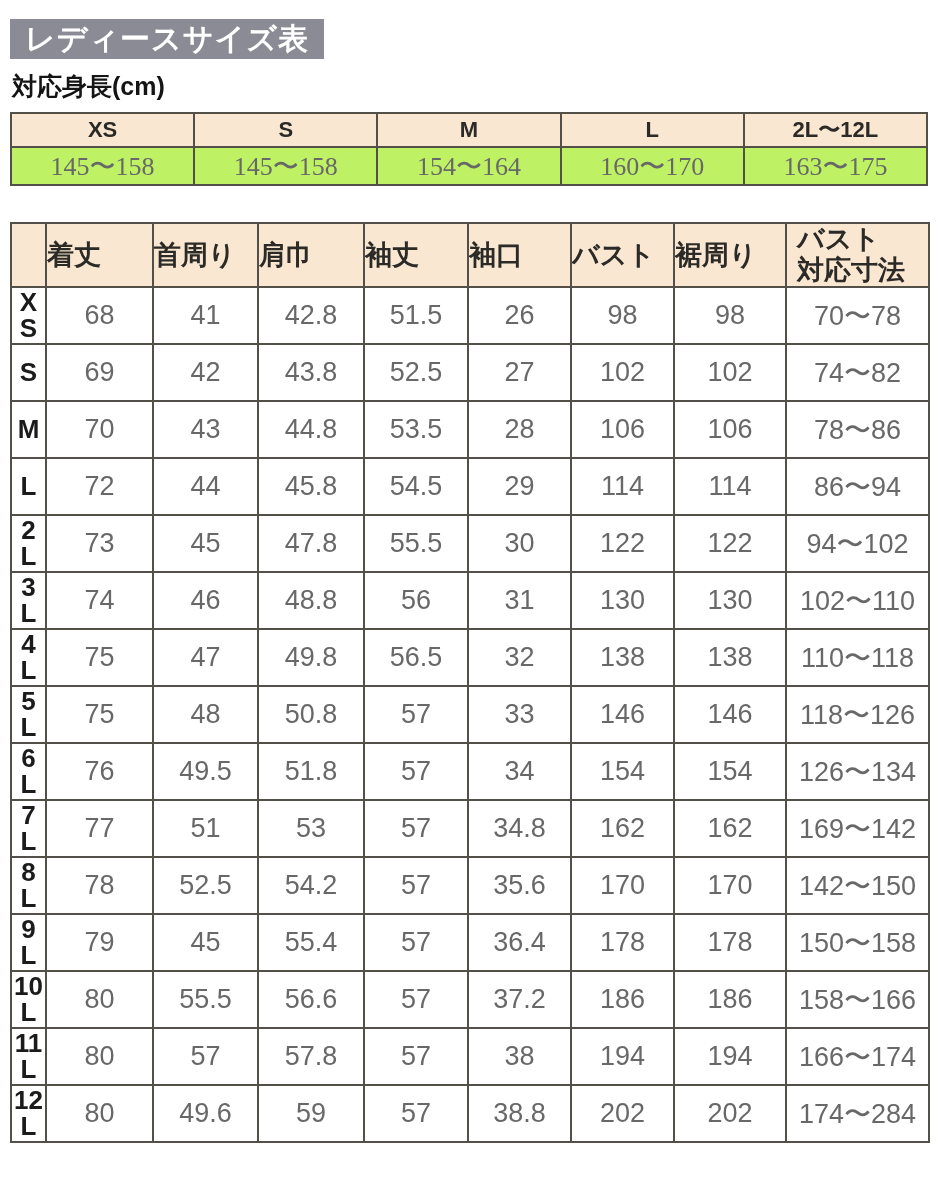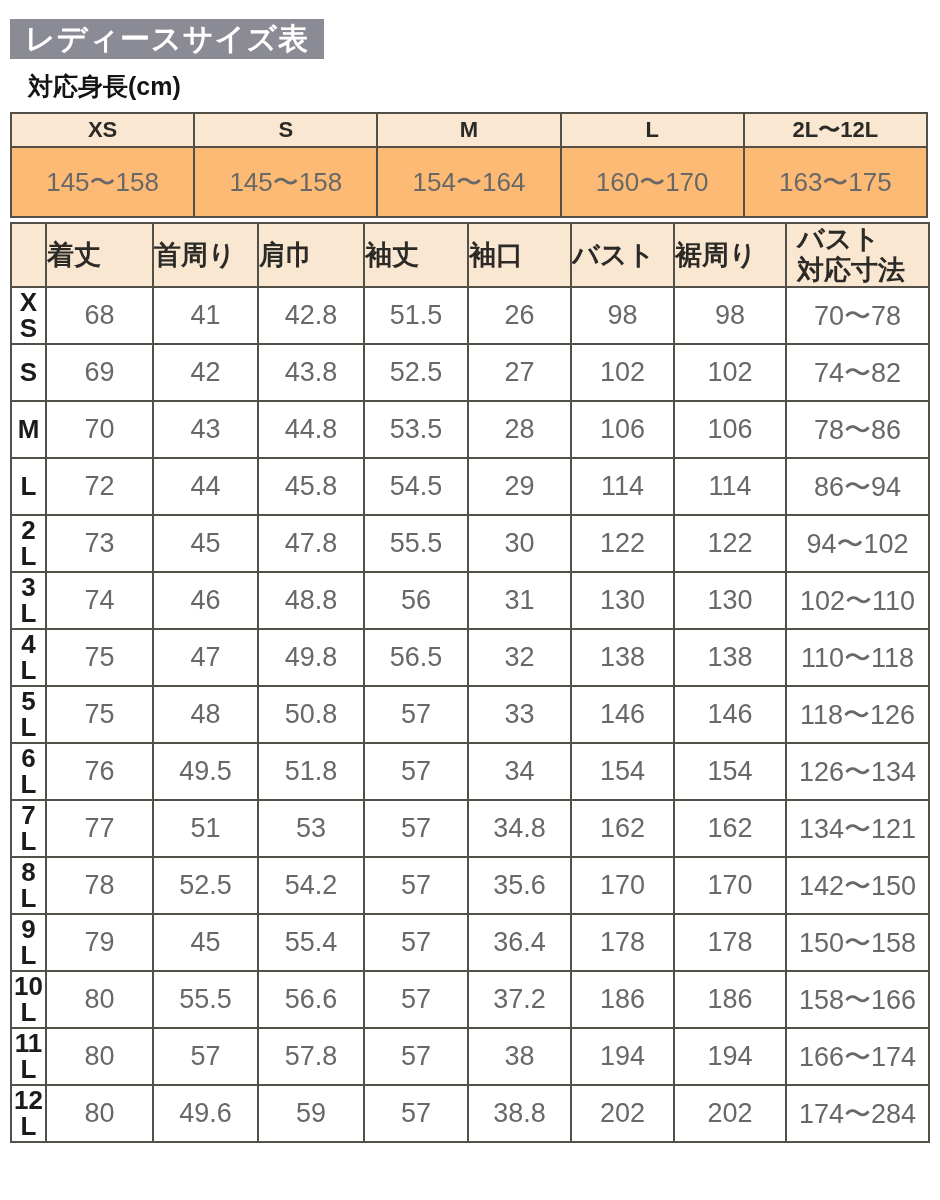--- a/index.html
+++ b/index.html
@@ -13,39 +13,39 @@
   .title-bar {
     position: absolute; left: 10px; top: 19px;
     height: 40px; padding: 0 15px;
     background: #8b8b95; color: #ffffff;
     font-size: 30px; font-weight: 700; letter-spacing: 1px;
     display: flex; align-items: center;
   }
 
   .height-label {
     position: absolute; left: 12px; top: 70px;
-    font-size: 25px; font-weight: 700; color: #141414; margin-left: 16px;
+    font-size: 25px; font-weight: 700; color: #141414;
   }
 
   table { border-collapse: collapse; table-layout: fixed; }
   th, td { border: 2px solid #53504a; overflow: hidden; }
 
   
   .height-table {
     position: absolute; left: 10px; top: 112px; width: 918px;
   }
   .height-table th {
     background: #f9e7d2; color: #2b2a26;
     font-size: 22px; font-weight: 700;
     height: 32px; text-align: center; padding: 0;
   }
   .height-table td {
-    background: #fdba74; color: #686868;
+    background: #bef264; color: #686868;
     font-size: 26px; font-weight: 400;
-    height: 36px; text-align: center; padding: 16px;
+    height: 36px; text-align: center; padding: 0; font-family: Liberation Serif, serif;
   }
 
   
   .size-table {
     position: absolute; left: 10px; top: 222px; width: 918px;
   }
   .size-table thead th {
     background: #f9e7d2; color: #2b2a26;
     font-size: 27px; font-weight: 700;
     height: 62px; text-align: left; padding: 0;
@@ -224,21 +224,21 @@
         </tr>
         <tr>
           <th>7<br>L</th>
           <td>77</td>
           <td>51</td>
           <td>53</td>
           <td>57</td>
           <td>34.8</td>
           <td>162</td>
           <td>162</td>
-          <td>134〜121</td>
+          <td>169〜142</td>
         </tr>
         <tr>
           <th>8<br>L</th>
           <td>78</td>
           <td>52.5</td>
           <td>54.2</td>
           <td>57</td>
           <td>35.6</td>
           <td>170</td>
           <td>170</td>

